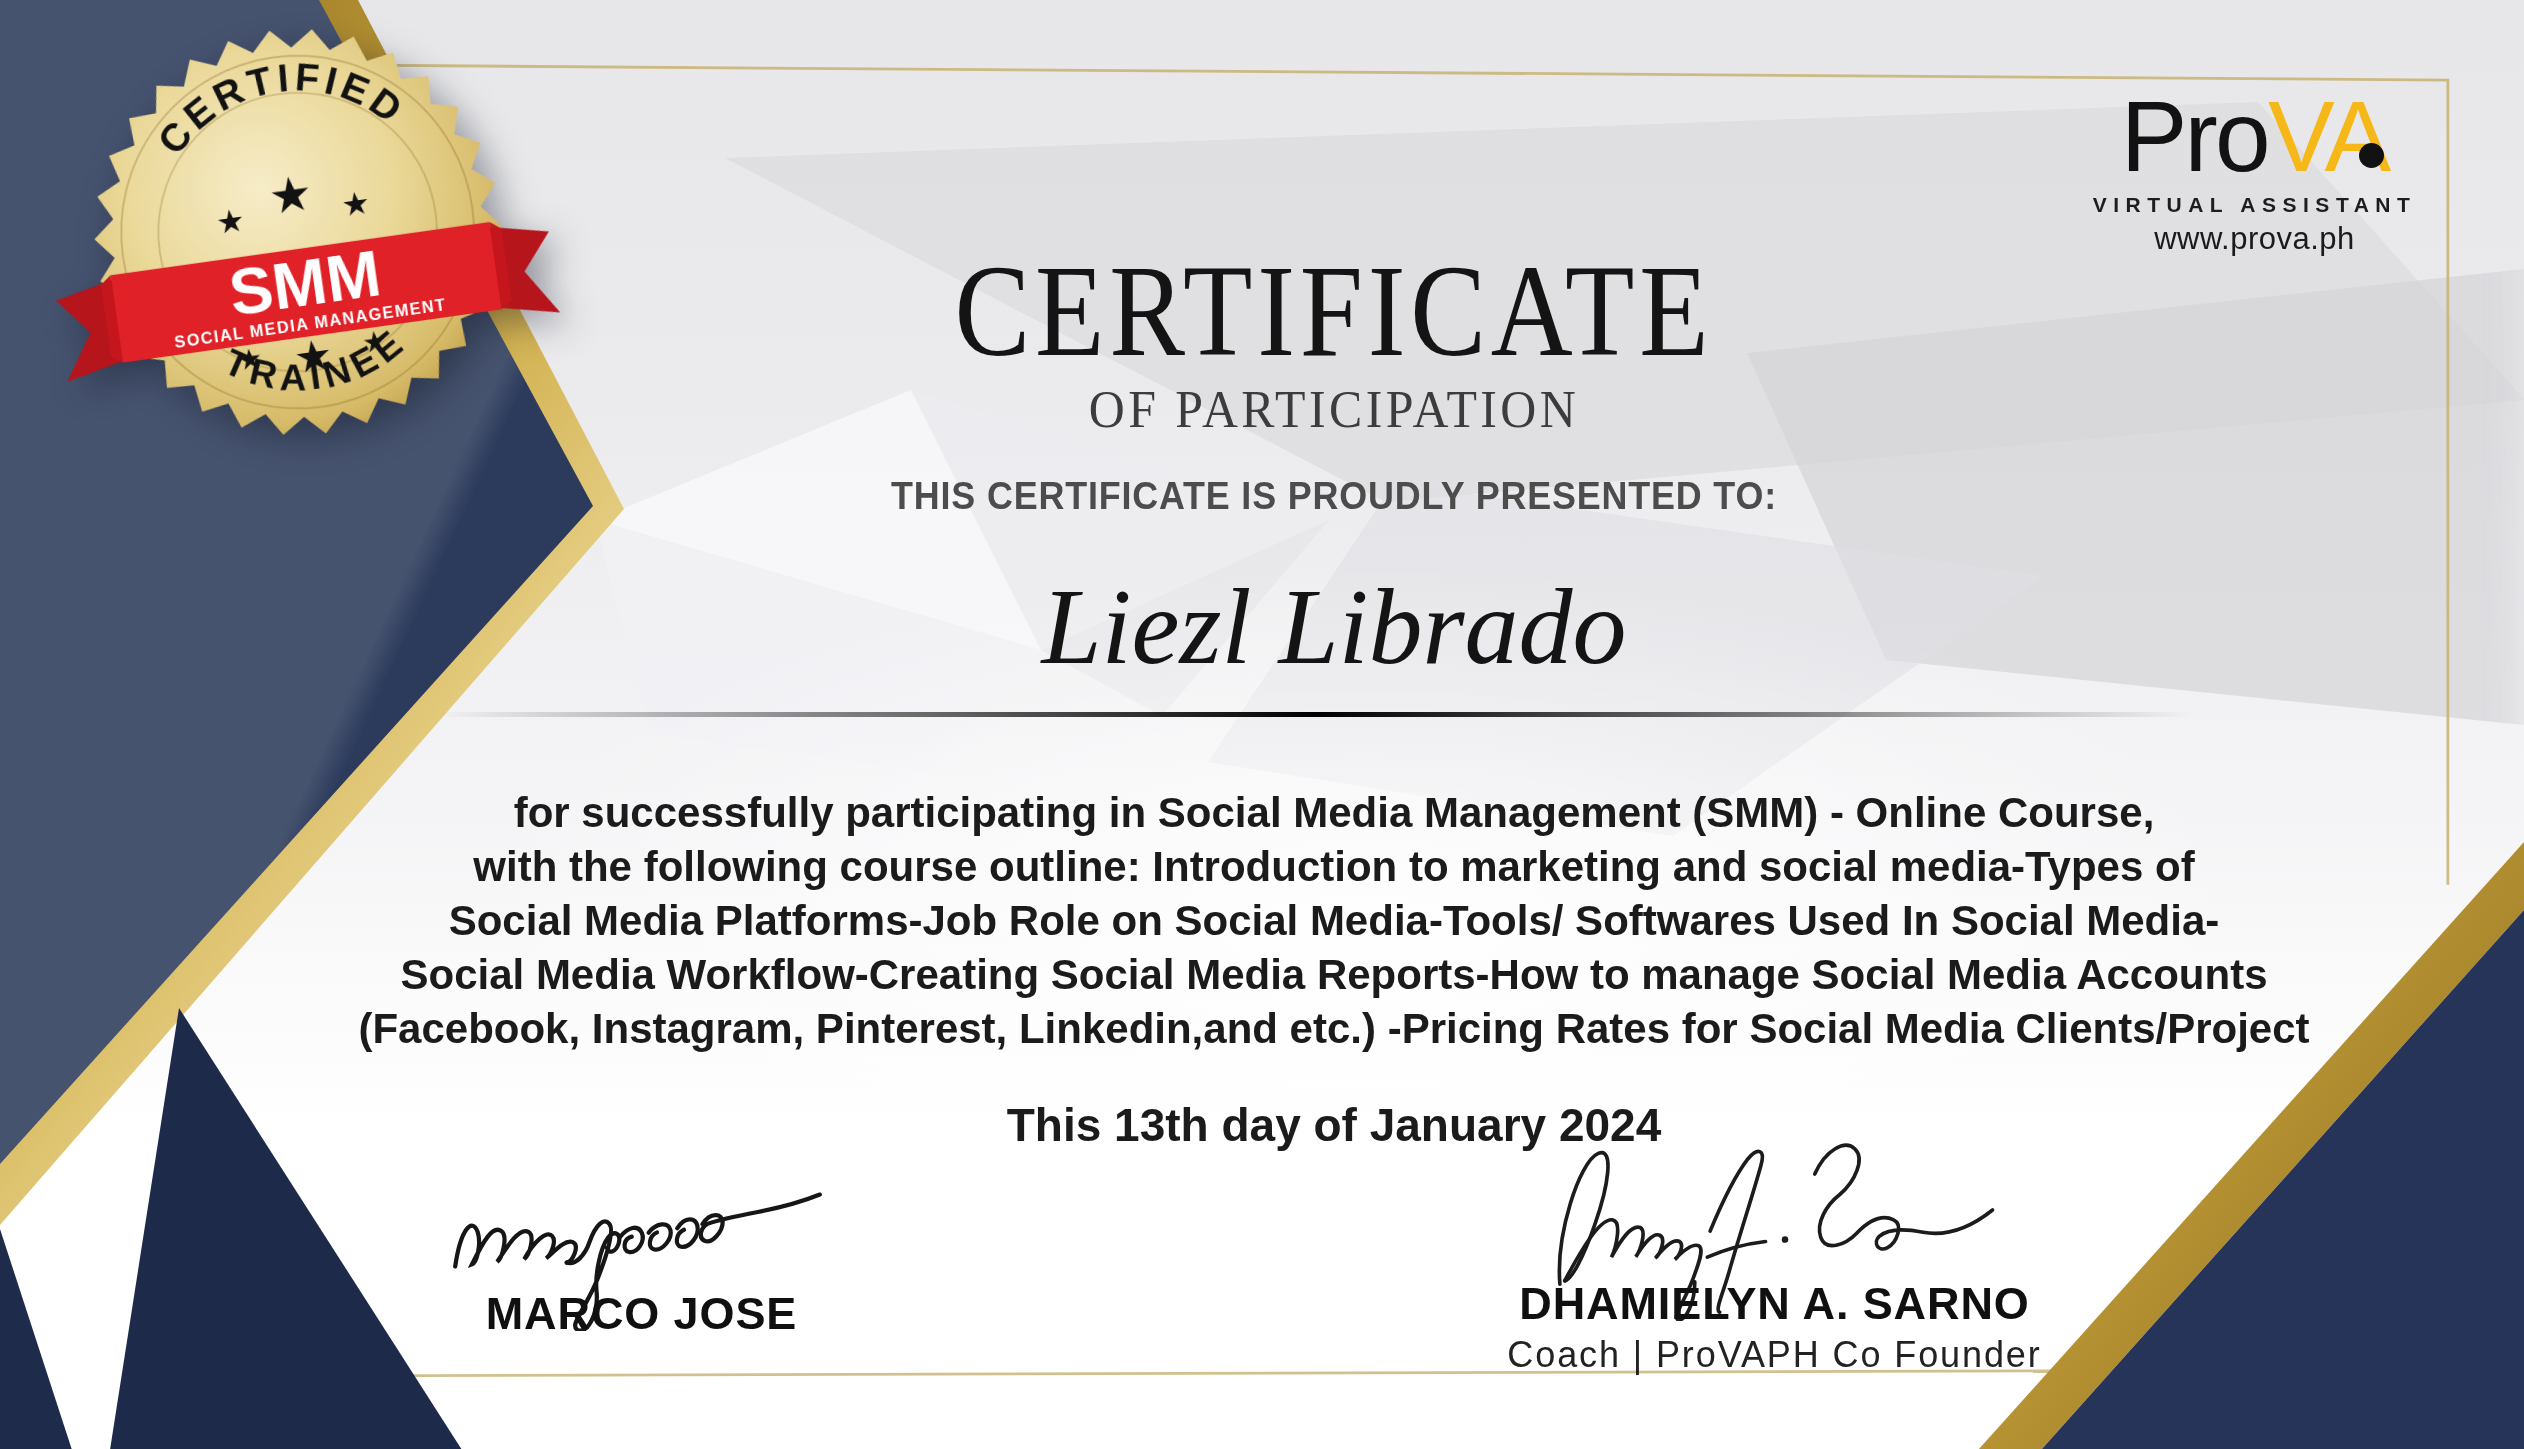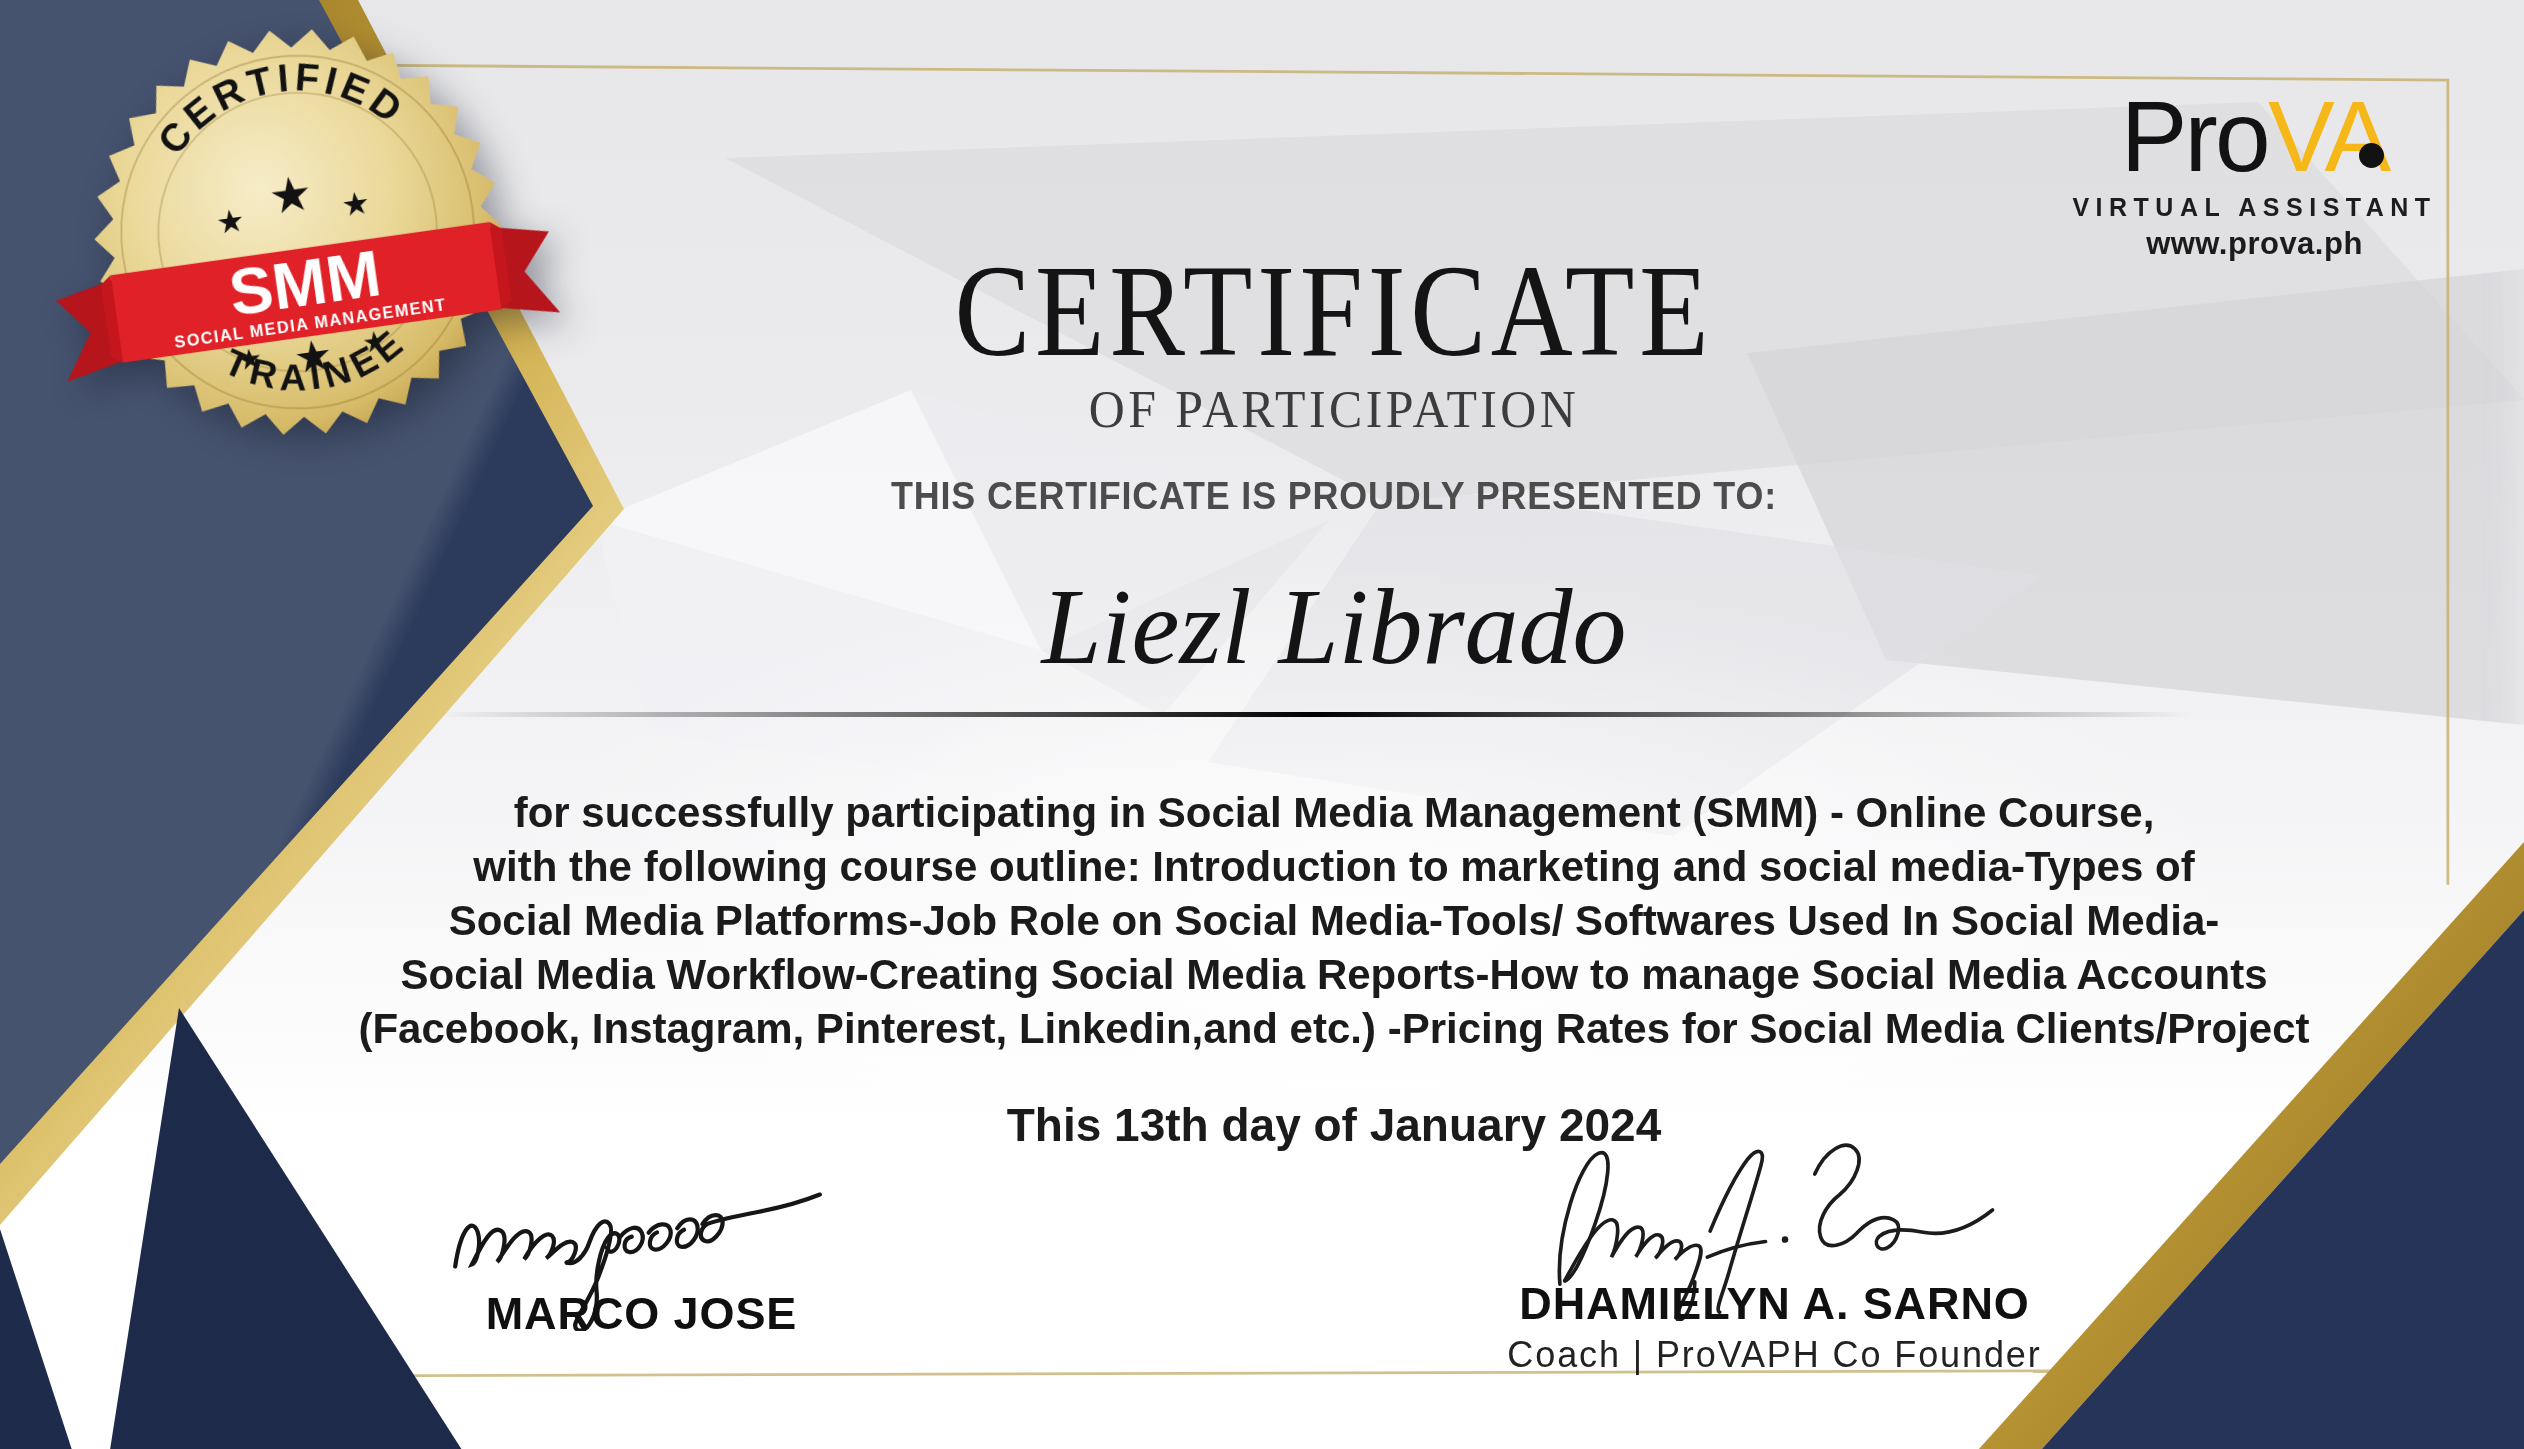--- a/index.html
+++ b/index.html
@@ -51,22 +51,22 @@
 
   
   .badge{left:37px;top:9.3px;width:520px;height:437px;transform:rotate(-8deg);
          filter:drop-shadow(9.3px 13px 18.6px rgba(10,15,30,.4));}
 
   
   .logo{left:2065px;top:89px;width:379px;text-align:center;color:#121212;}
   .logo-main{font-size:100px;font-weight:400;letter-spacing:-2.8px;line-height:.95;position:relative;}
   .logo-va{color:#f6b719;}
   .logo-dot{position:absolute;left:294px;top:54px;width:25px;height:25px;border-radius:50%;background:#121212;}
-  .logo-tag{font-size:25px;font-weight:700;letter-spacing:6.5px;color:#1d1d1d;margin-top:9.3px;white-space:nowrap;}
-  .logo-web{font-size:31px;font-weight:700;letter-spacing:0.5px;color:#1b1b1b;margin-top:3.7px;text-align:center;}
+  .logo-tag{font-size:21px;font-weight:700;letter-spacing:6.5px;color:#1d1d1d;margin-top:9.3px;white-space:nowrap;}
+  .logo-web{font-size:31px;font-weight:400;letter-spacing:0.5px;color:#1b1b1b;margin-top:3.7px;text-align:center;}
 
   
   .content{left:135px;top:0;width:2398px;text-align:center;color:#1a1a1a;}
   .title{position:absolute;left:0;width:100%;top:234px;font-family:"Liberation Serif",serif;
          font-size:132px;font-weight:400;letter-spacing:5.6px;color:#141414;transform:scaleX(.86);}
   .subtitle{position:absolute;left:0;width:100%;top:379px;font-family:"Liberation Serif",serif;
          font-size:53px;letter-spacing:3.7px;color:#3c3c3c;transform:scaleX(.94);}
   .presented{position:absolute;left:0;width:100%;top:474px;font-size:39px;font-weight:700;
          letter-spacing:0.9px;color:#4c4c4c;transform:scaleX(.92);}
   .recipient{position:absolute;left:0;width:100%;top:565px;font-family:"Liberation Serif",serif;

